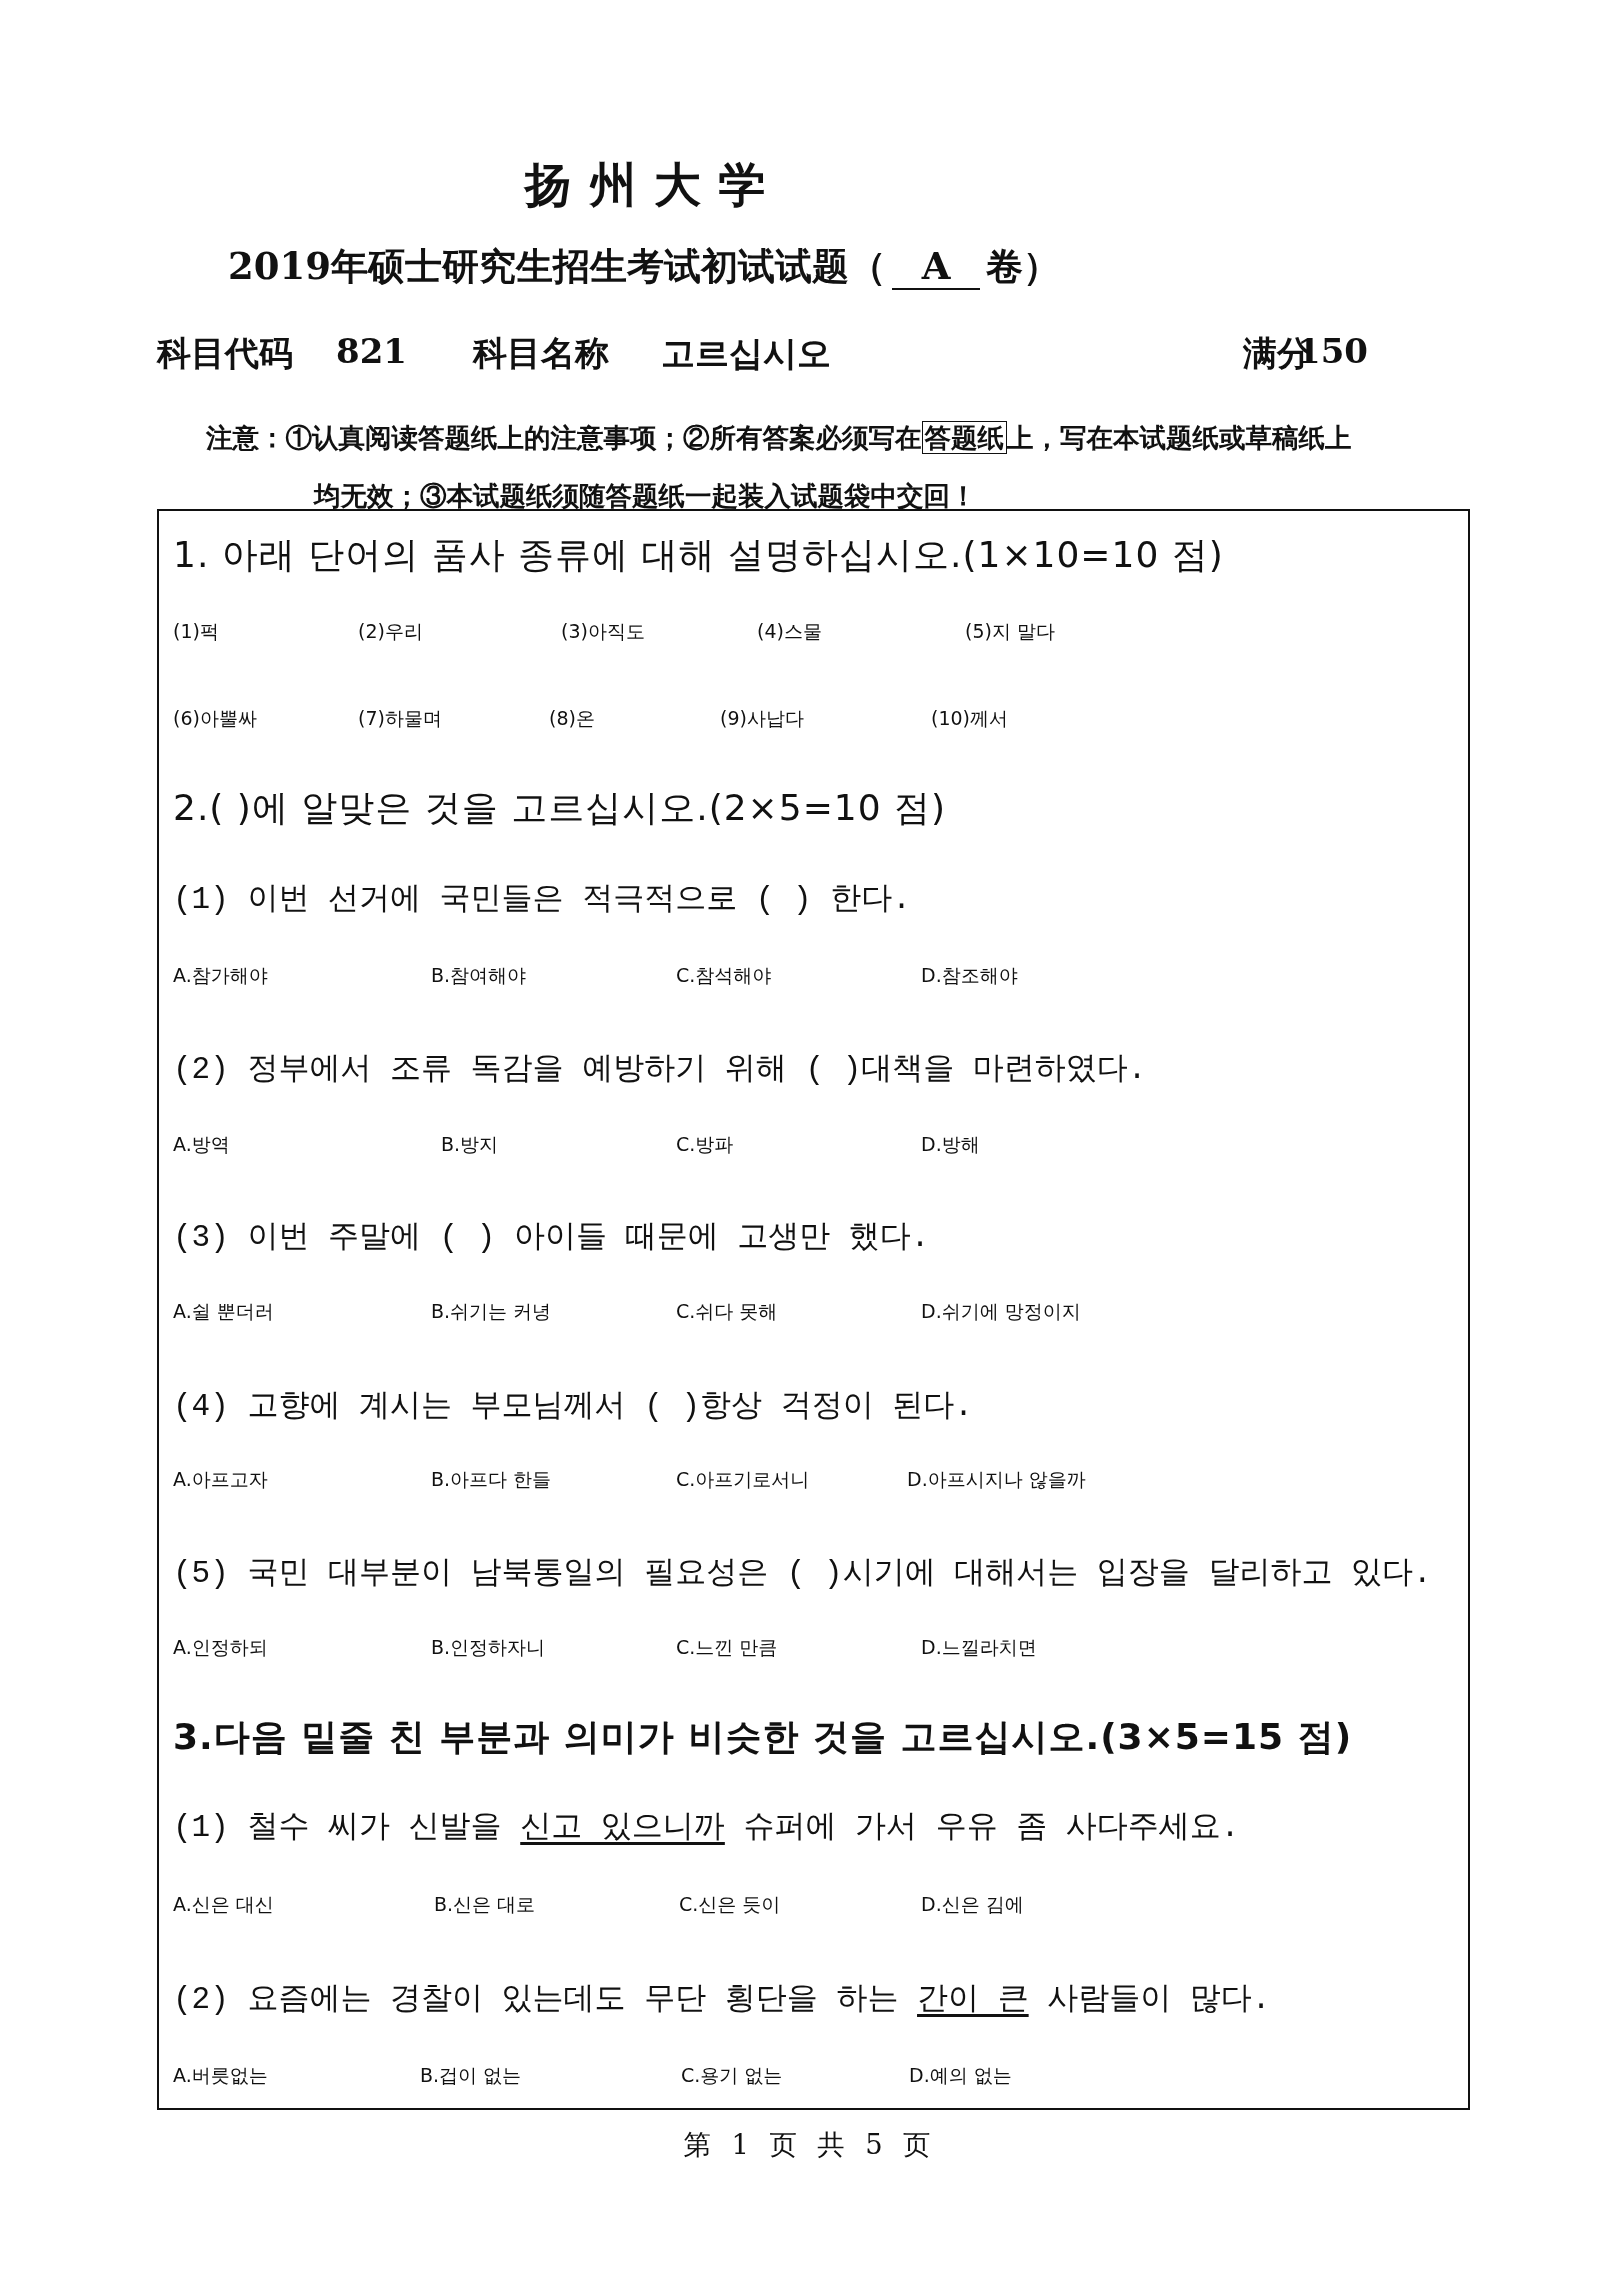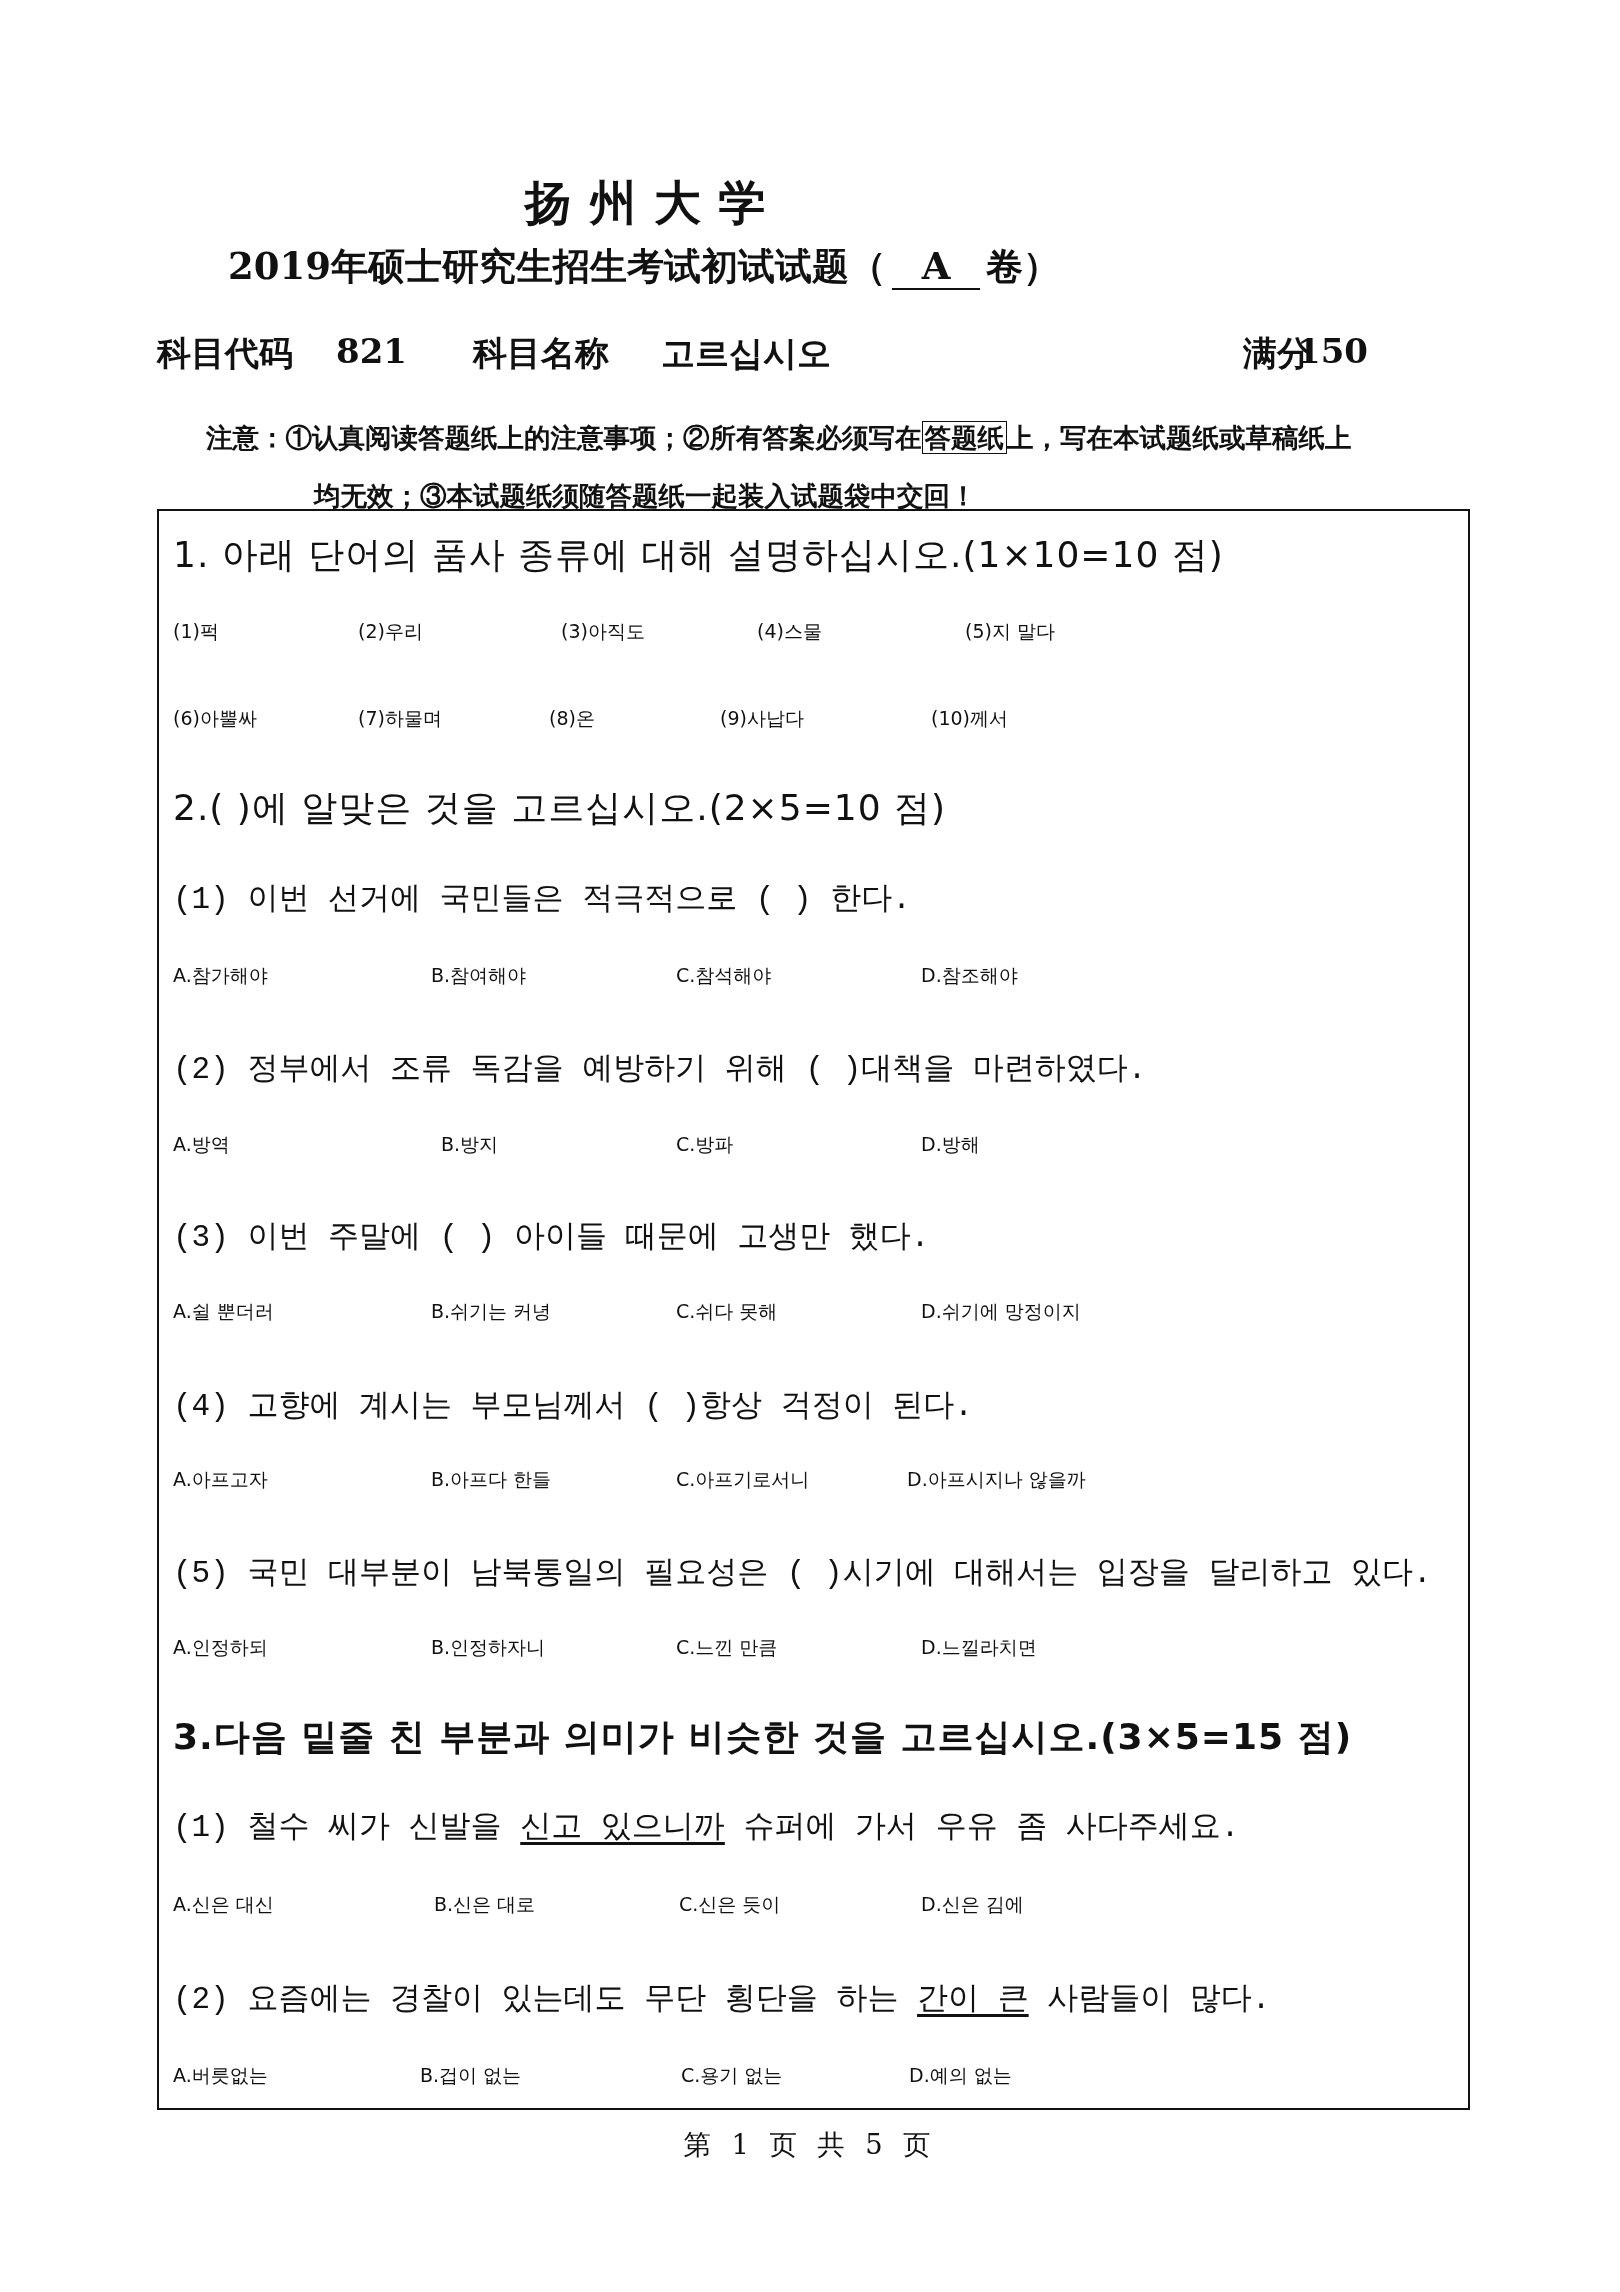--- a/index.html
+++ b/index.html
@@ -1,18 +1,18 @@
 <!DOCTYPE html>
 <html><head>
   <meta charset="utf-8">
   <style>
     html, body { margin: 0; padding: 0; background: #ffffff; }
     body { width: 1620px; height: 2293px; position: relative; overflow: hidden; color: #111; font-family: "DejaVu Serif", "Liberation Serif", serif; }
     .abs { position: absolute; white-space: nowrap; }
-    .title { left: 0; width: 1308px; top: 172px; text-align: center; font-size: 47px; font-weight: bold; letter-spacing: 17.6px; }
+    .title { left: 0; width: 1308px; top: 154px; text-align: center; font-size: 47px; font-weight: bold; letter-spacing: 17.6px; }
     .subtitle { left: 0; width: 1288px; top: 242px; text-align: center; font-size: 37px; font-weight: bold; }
     .subtitle .blank { display: inline-block; min-width: 88px; text-align: center; border-bottom: 2px solid #111; margin: 0 5.9px; }
     .meta { top: 331px; font-size: 34px; font-weight: bold; }
     .notice { font-size: 26.5px; font-weight: bold; }
     .notice .boxed { border: 1.5px solid #111; padding: 0 2px; }
     .exam-box { position: absolute; left: 157px; top: 509px; width: 1313px; height: 1601px; border: 2.5px solid #111; border-right-width: 2.9px; border-bottom-width: 2.9px; box-sizing: border-box; }
     .q-head { font-size: 36px; font-family: "DejaVu Sans", "Liberation Sans", sans-serif; letter-spacing: 1px; }
     .q-head.bold { font-weight: bold; }
     .line { font-size: 31px; font-family: Liberation Mono, monospace; }
     .opt { position: absolute; font-size: 19px; font-family: "DejaVu Sans", "Liberation Sans", sans-serif; white-space: nowrap; }

